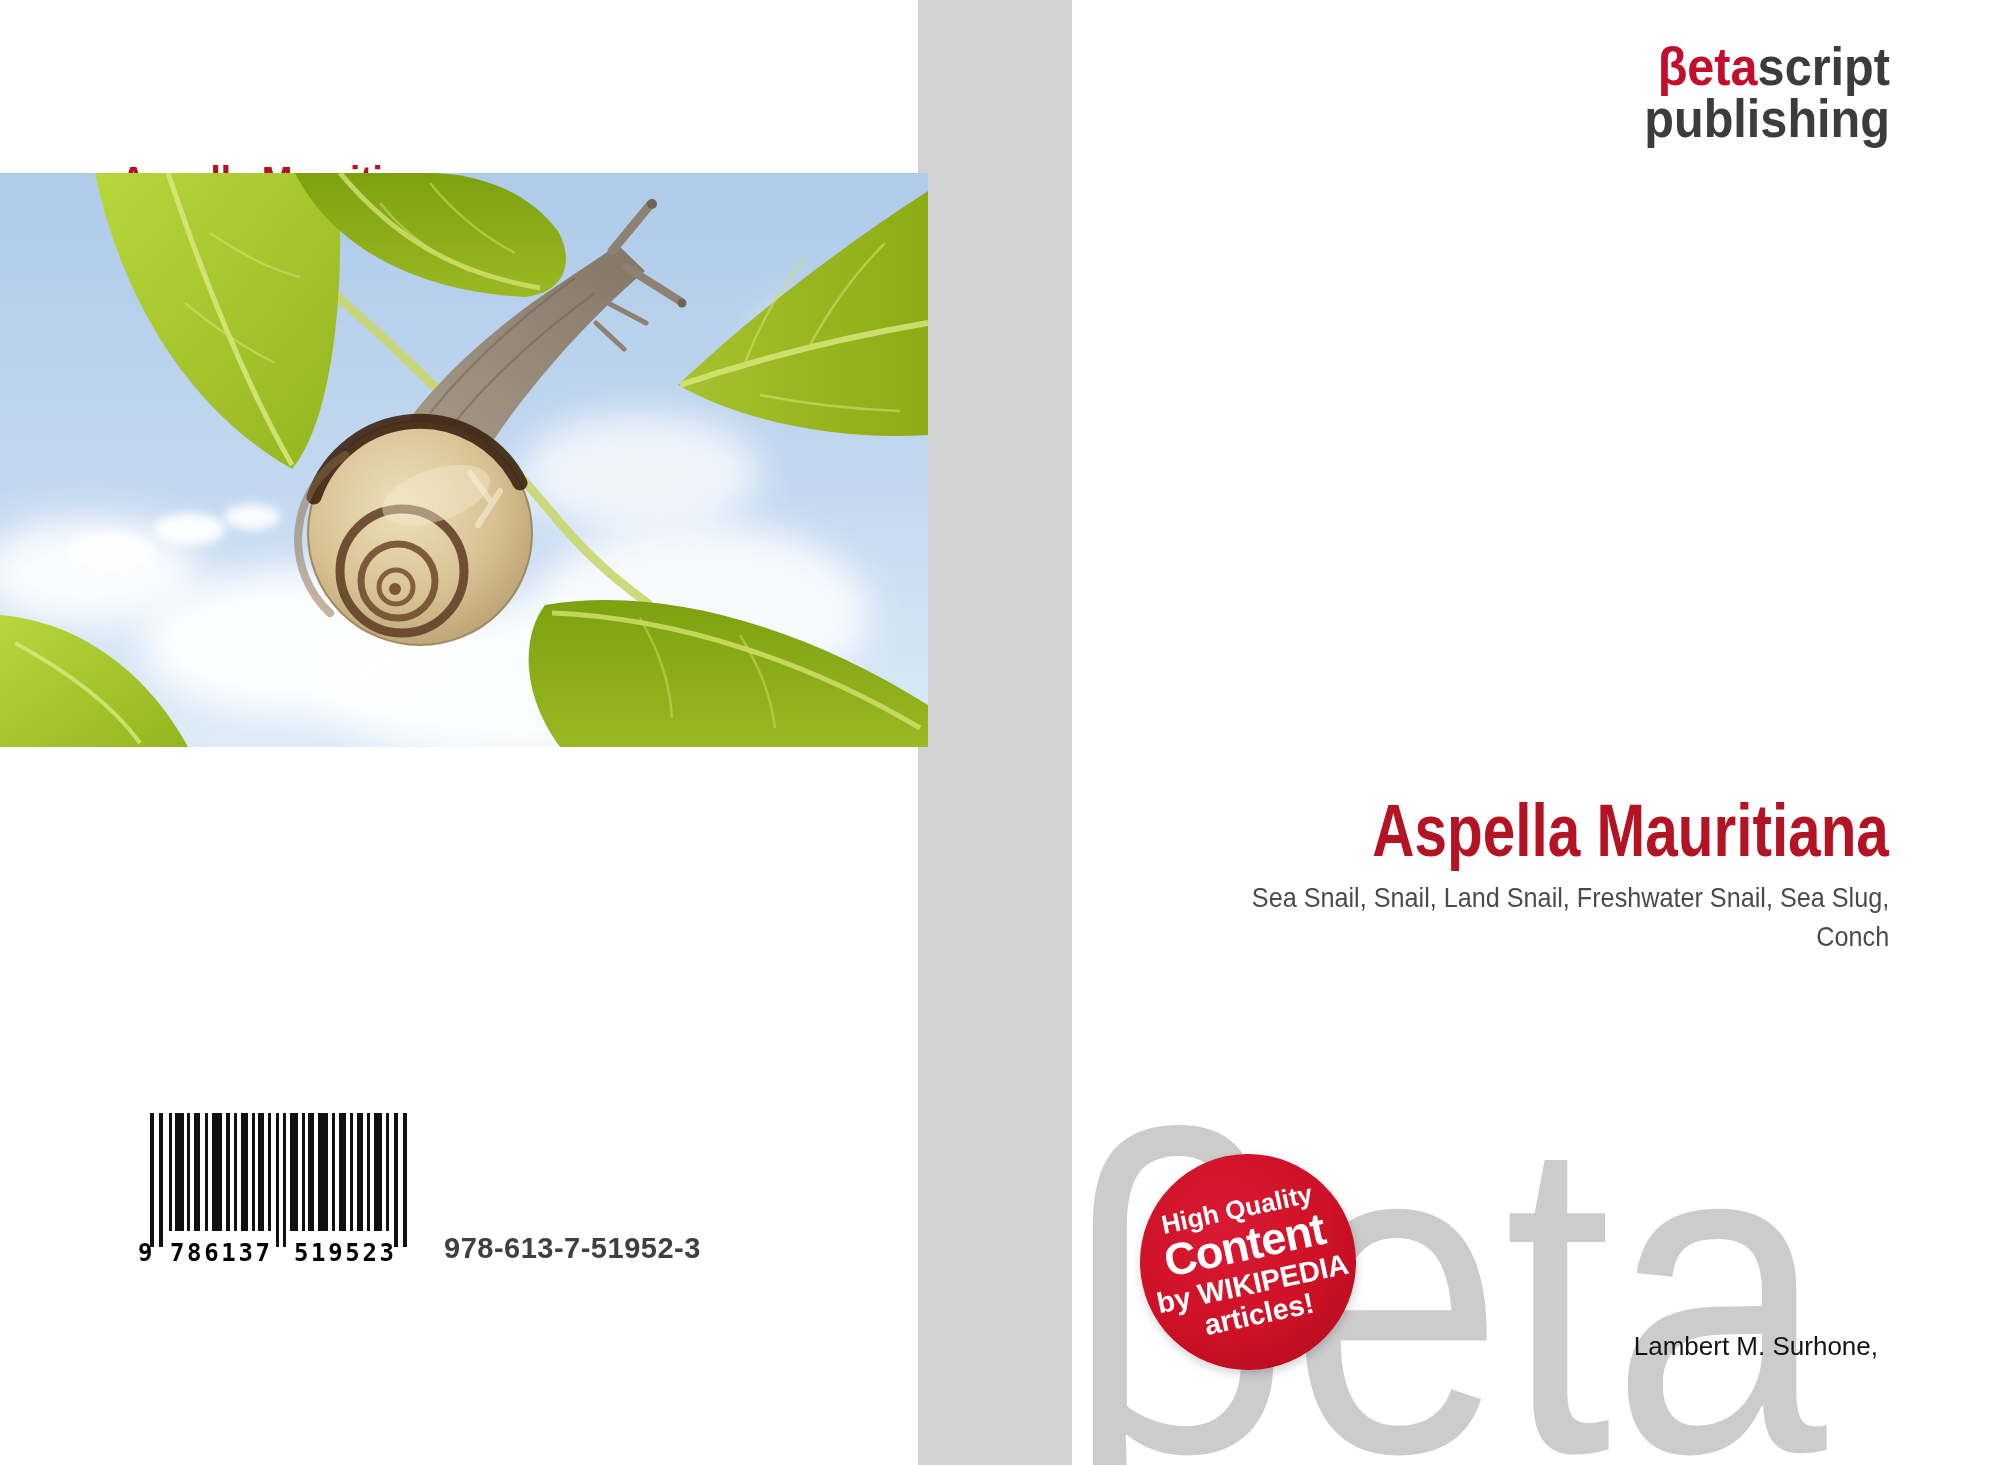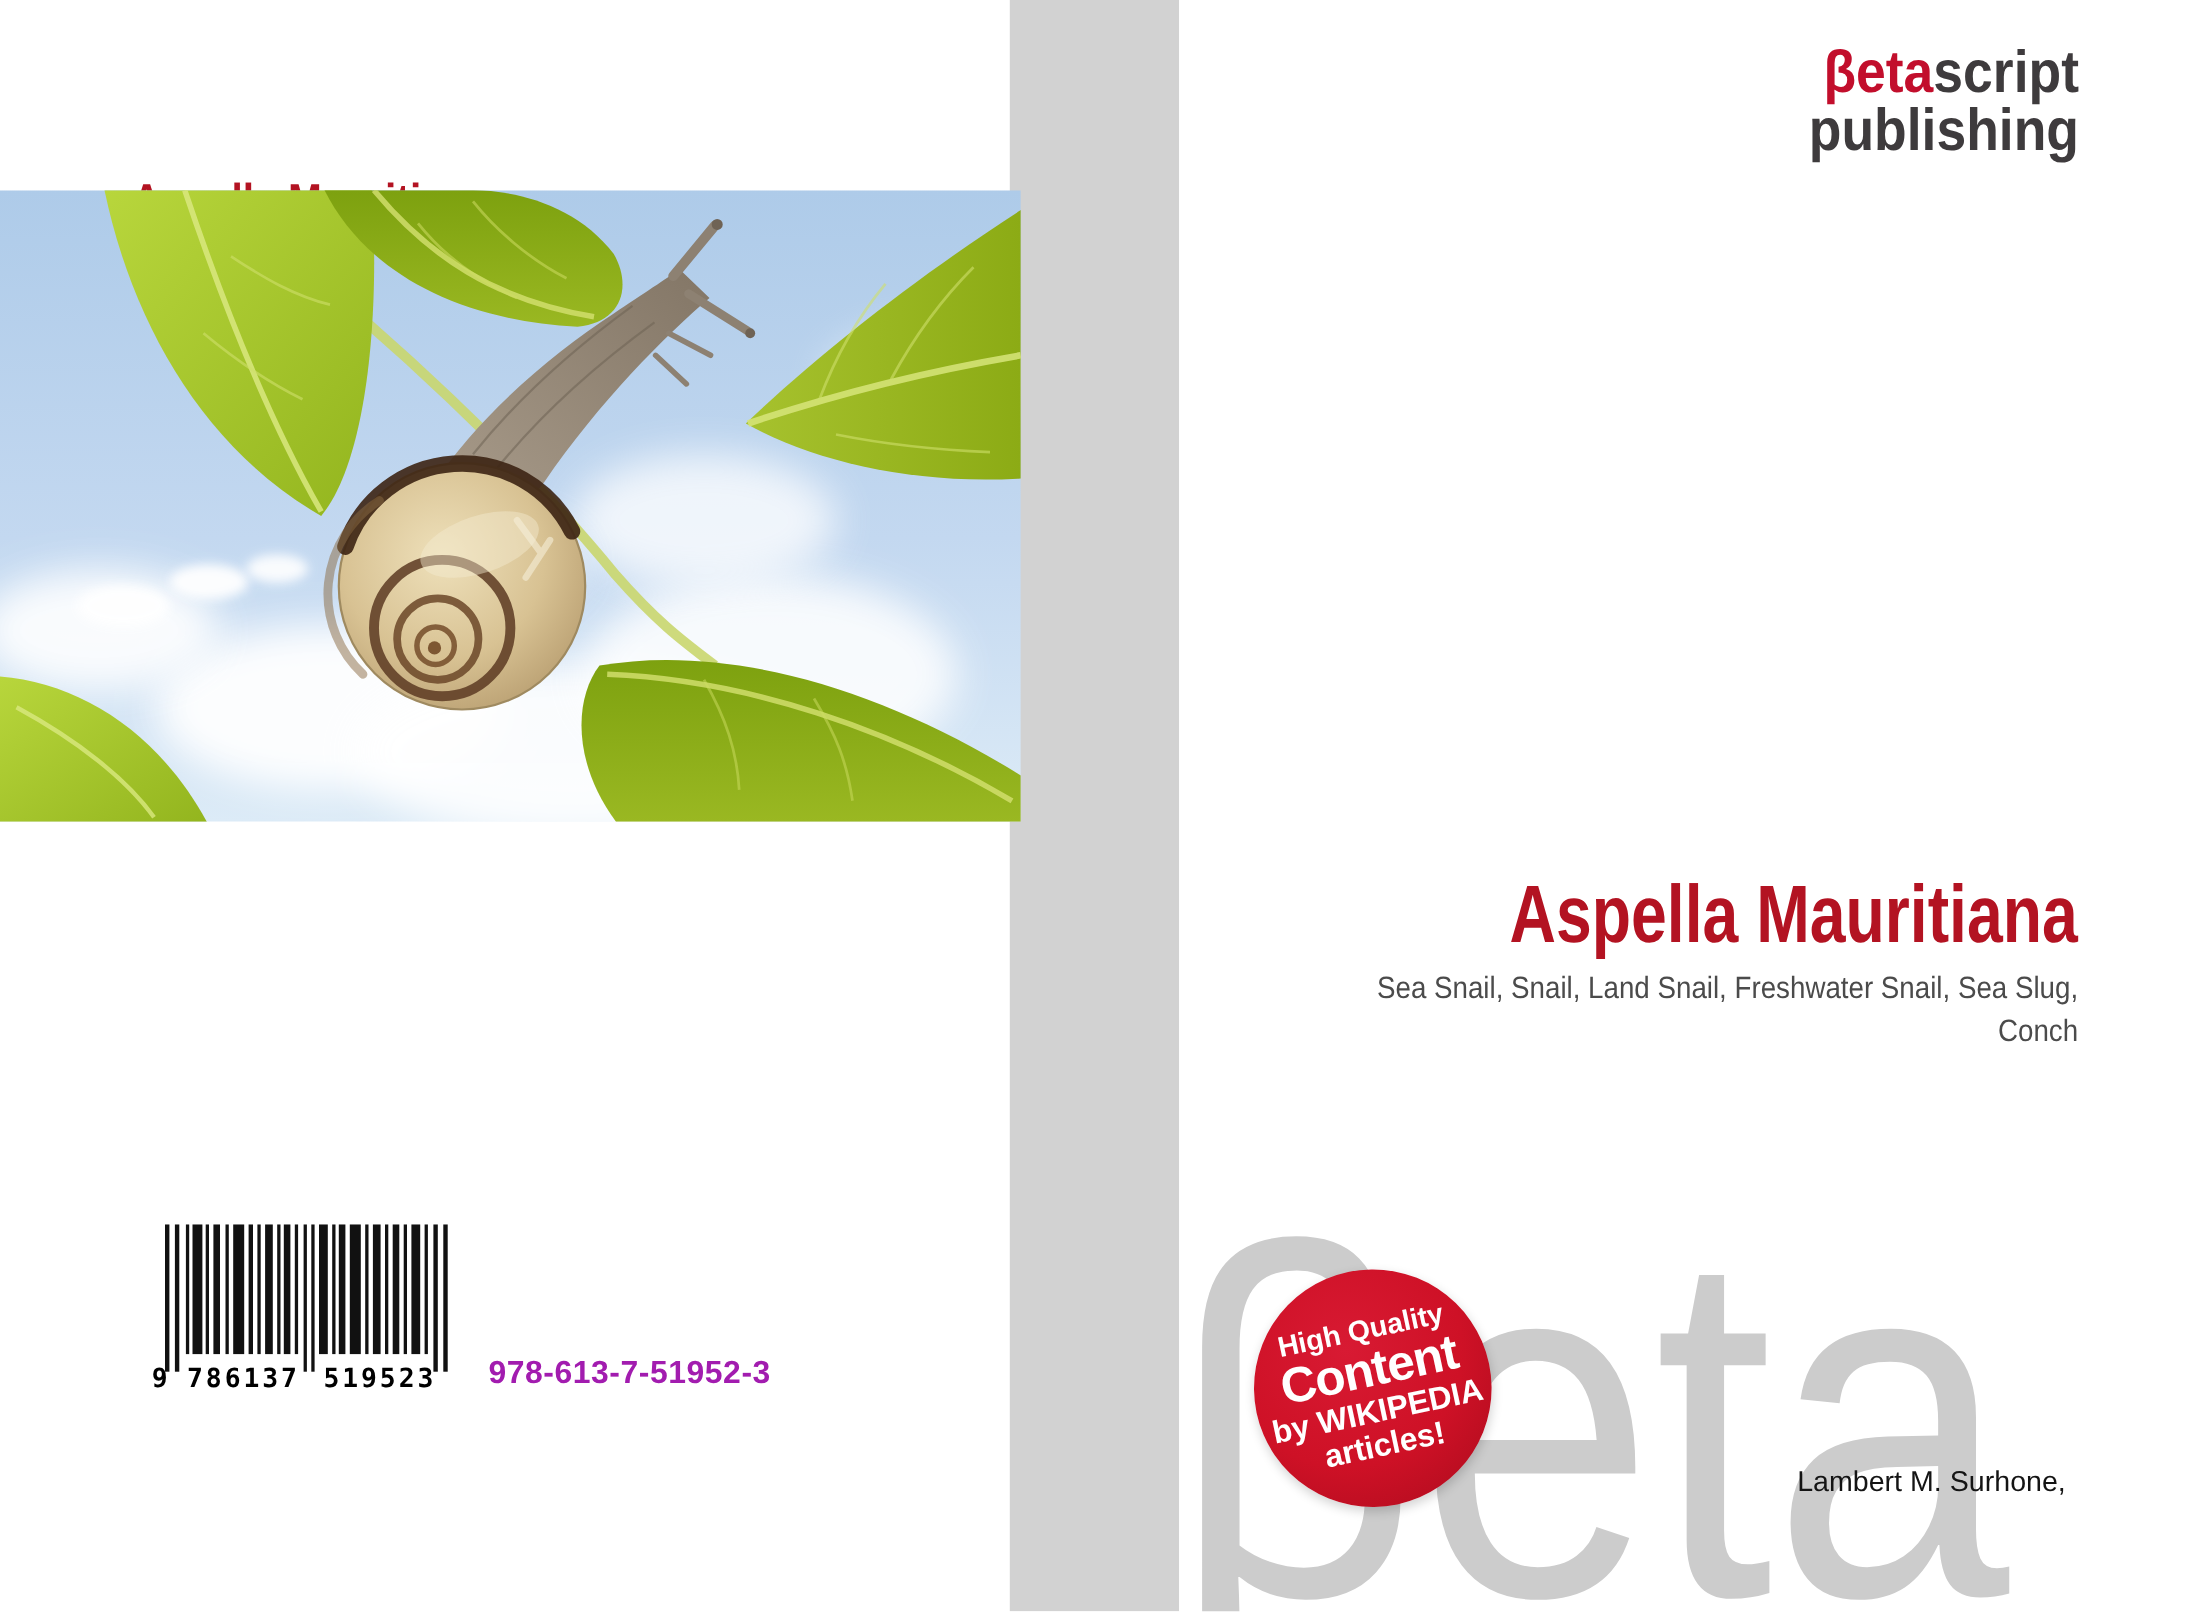--- a/index.html
+++ b/index.html
@@ -12,21 +12,21 @@
   .back-title{
     position:absolute;left:120px;top:158px;font-size:42px;font-weight:700;
     color:#b31322;transform:scaleX(.88);transform-origin:left top;white-space:nowrap;
   }
   .back-body{
     position:absolute;left:120px;top:232px;width:757px;
     font-size:23.5px;line-height:28.4px;color:#161616;text-align:justify;
   }
   .barcode{position:absolute;left:138px;top:1113px;}
   .isbn-number{
-    position:absolute;left:444px;top:1232px;font-size:29px;font-weight:700;color:#a21caf;
+    position:absolute;left:444px;top:1232px;font-size:29px;font-weight:700;color:#404040;
     letter-spacing:.5px;white-space:nowrap;
   }
   
   .spine{position:absolute;left:918px;top:0;width:154px;height:1465px;background:#d2d2d2;}
   
   .front-cover{position:absolute;left:1072px;top:0;width:928px;height:1465px;background:#ffffff;}
   .publisher-logo{
     position:absolute;right:110px;top:40px;text-align:right;
     font-weight:700;font-size:54px;line-height:52px;color:#3e3b3d;
     transform:scaleX(.9);transform-origin:right top;white-space:nowrap;

